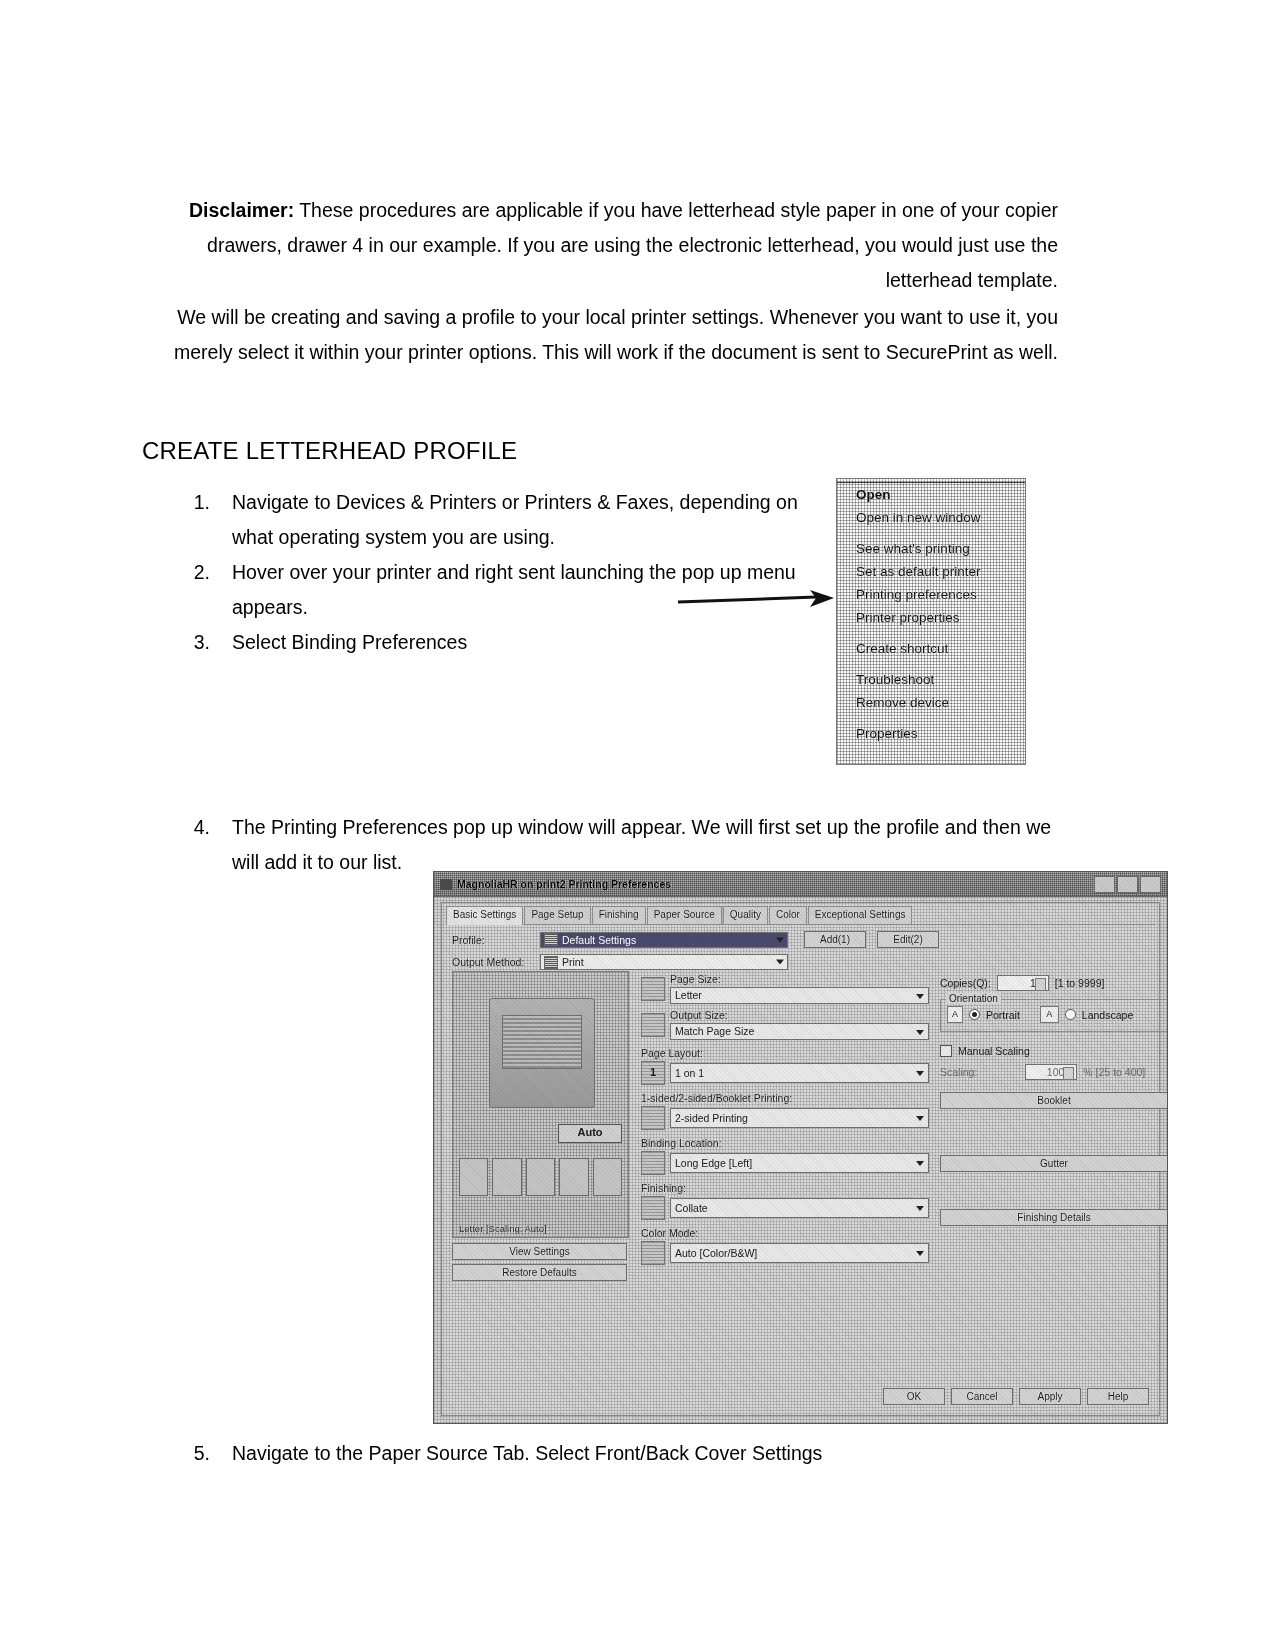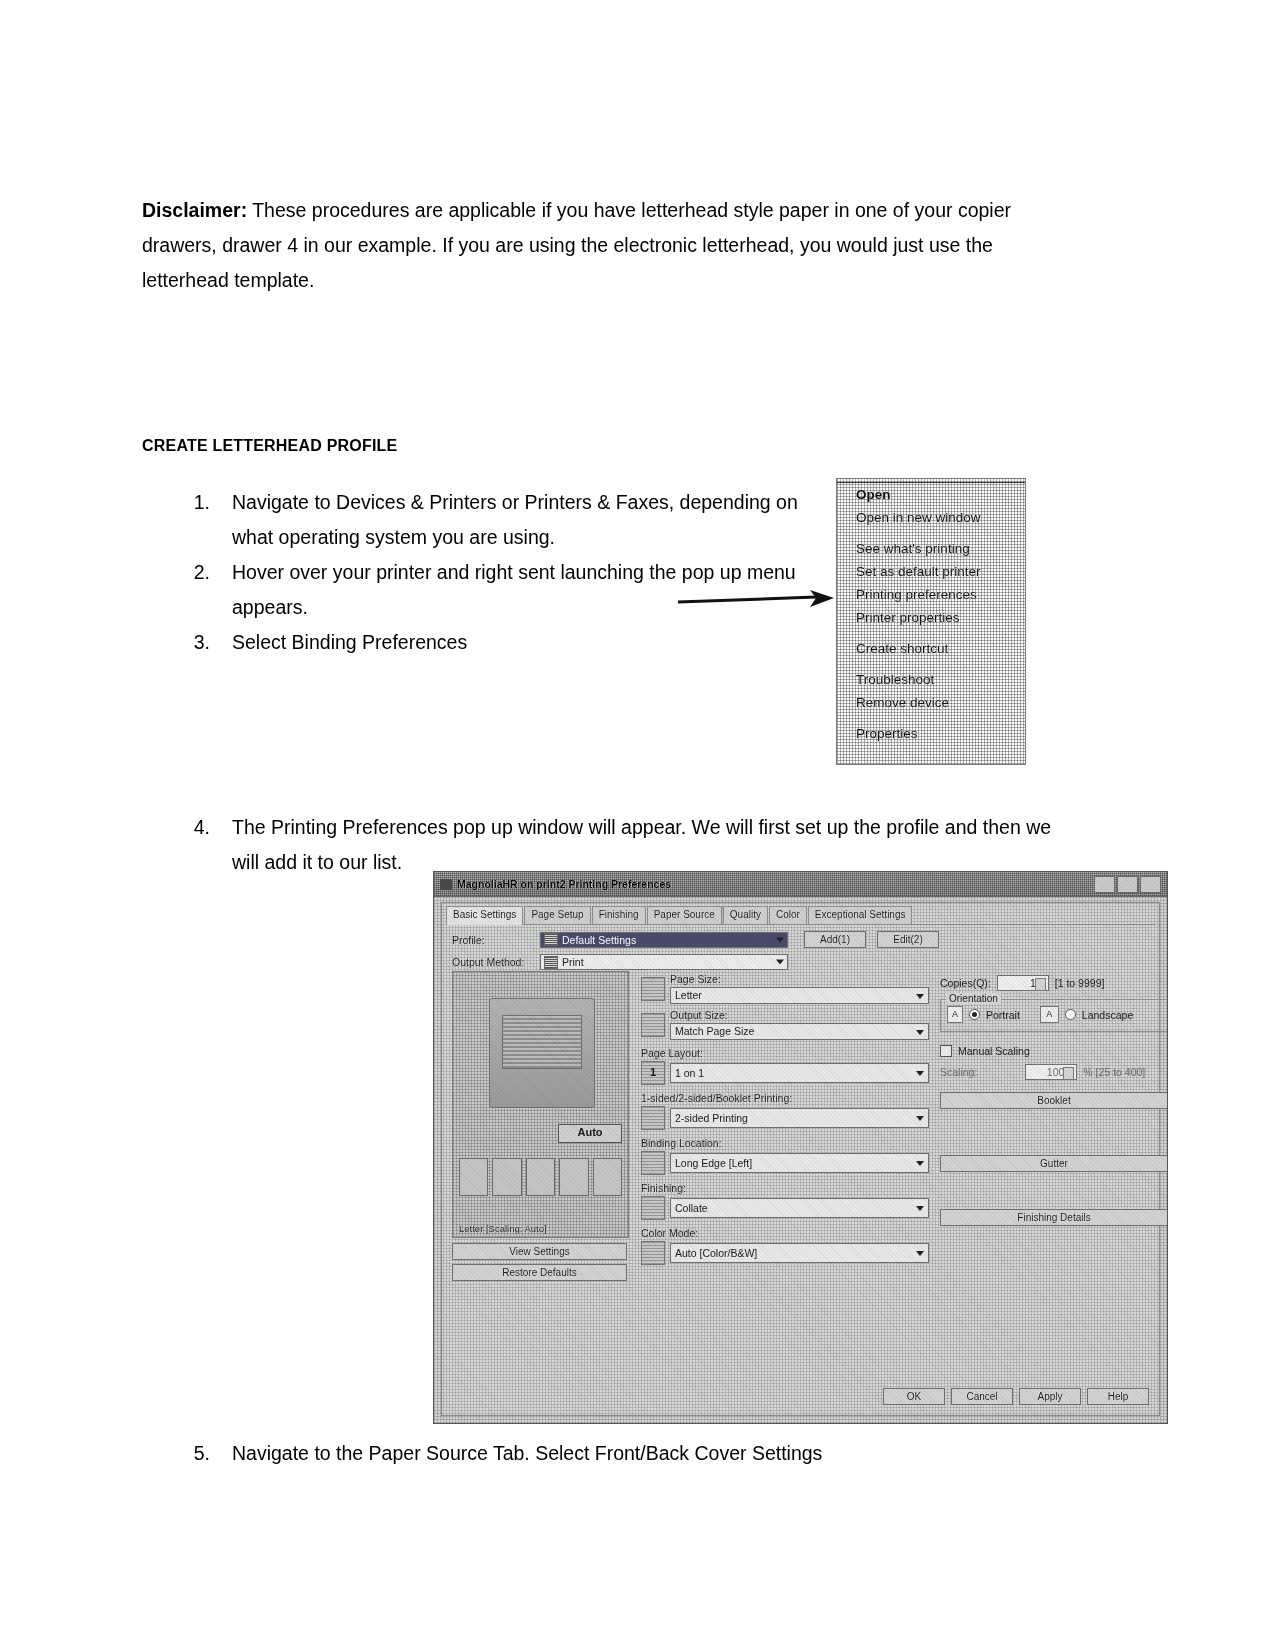--- a/index.html
+++ b/index.html
@@ -12,30 +12,30 @@
   }
   .page{position:absolute;inset:0;background:#fff;}
 
   
   .doc-title{
     position:absolute;left:140px;top:128px;width:1000px;
     font-size:25.5px;letter-spacing:0.1px;text-align:center;
     padding-right:80px;
   }
   .para{
-    position:absolute;left:142px;width:930px;
-    font-size:19.5px;line-height:35px;
+    position:absolute;left:128px;width:930px;
+    font-size:19.5px;line-height:35px;text-align:right;
   }
   .para b{font-weight:bold;}
   #p1{top:193px;}
   #p2{top:300px;}
 
   .section-head{
     position:absolute;left:142px;top:437px;
-    font-size:16px;font-weight:bold;letter-spacing:0.2px;
+    font-size:24px;font-weight:normal;letter-spacing:0.2px;
   }
 
   
   .olist{position:absolute;left:170px;font-size:19.5px;line-height:35px;}
   #list1{top:485px;width:640px;}
   #list4{top:810px;width:900px;}
   #list5{top:1436px;width:900px;}
   .li{display:flex;align-items:flex-start;}
   .li .num{width:40px;flex:0 0 40px;text-align:right;padding-right:22px;}
   .li .txt{flex:1;}
@@ -223,20 +223,21 @@
   }
 </style>
 </head>
 <body>
 
 <div class="page">
 
 
   <div class="para" id="p1"><b>Disclaimer:</b><span> These procedures are applicable if you have letterhead style paper in one of your copier drawers, drawer 4 in our example. If you are using the electronic letterhead, you would just use the letterhead template.</span></div>
 
+  <div class="para" id="p2">We will be creating and saving a profile to your local printer settings.  Whenever you want to use it, you merely select it within your printer options. This will work if the document is sent to SecurePrint as well.</div>
 
   <div class="section-head">CREATE LETTERHEAD PROFILE</div>
 
   <div class="olist" id="list1">
     <div class="li">
       <span class="num">1.</span>
       <span class="txt">Navigate to Devices &amp; Printers or Printers &amp; Faxes, depending on what operating system you are using.</span>
     </div>
     <div class="li">
       <span class="num">2.</span>

